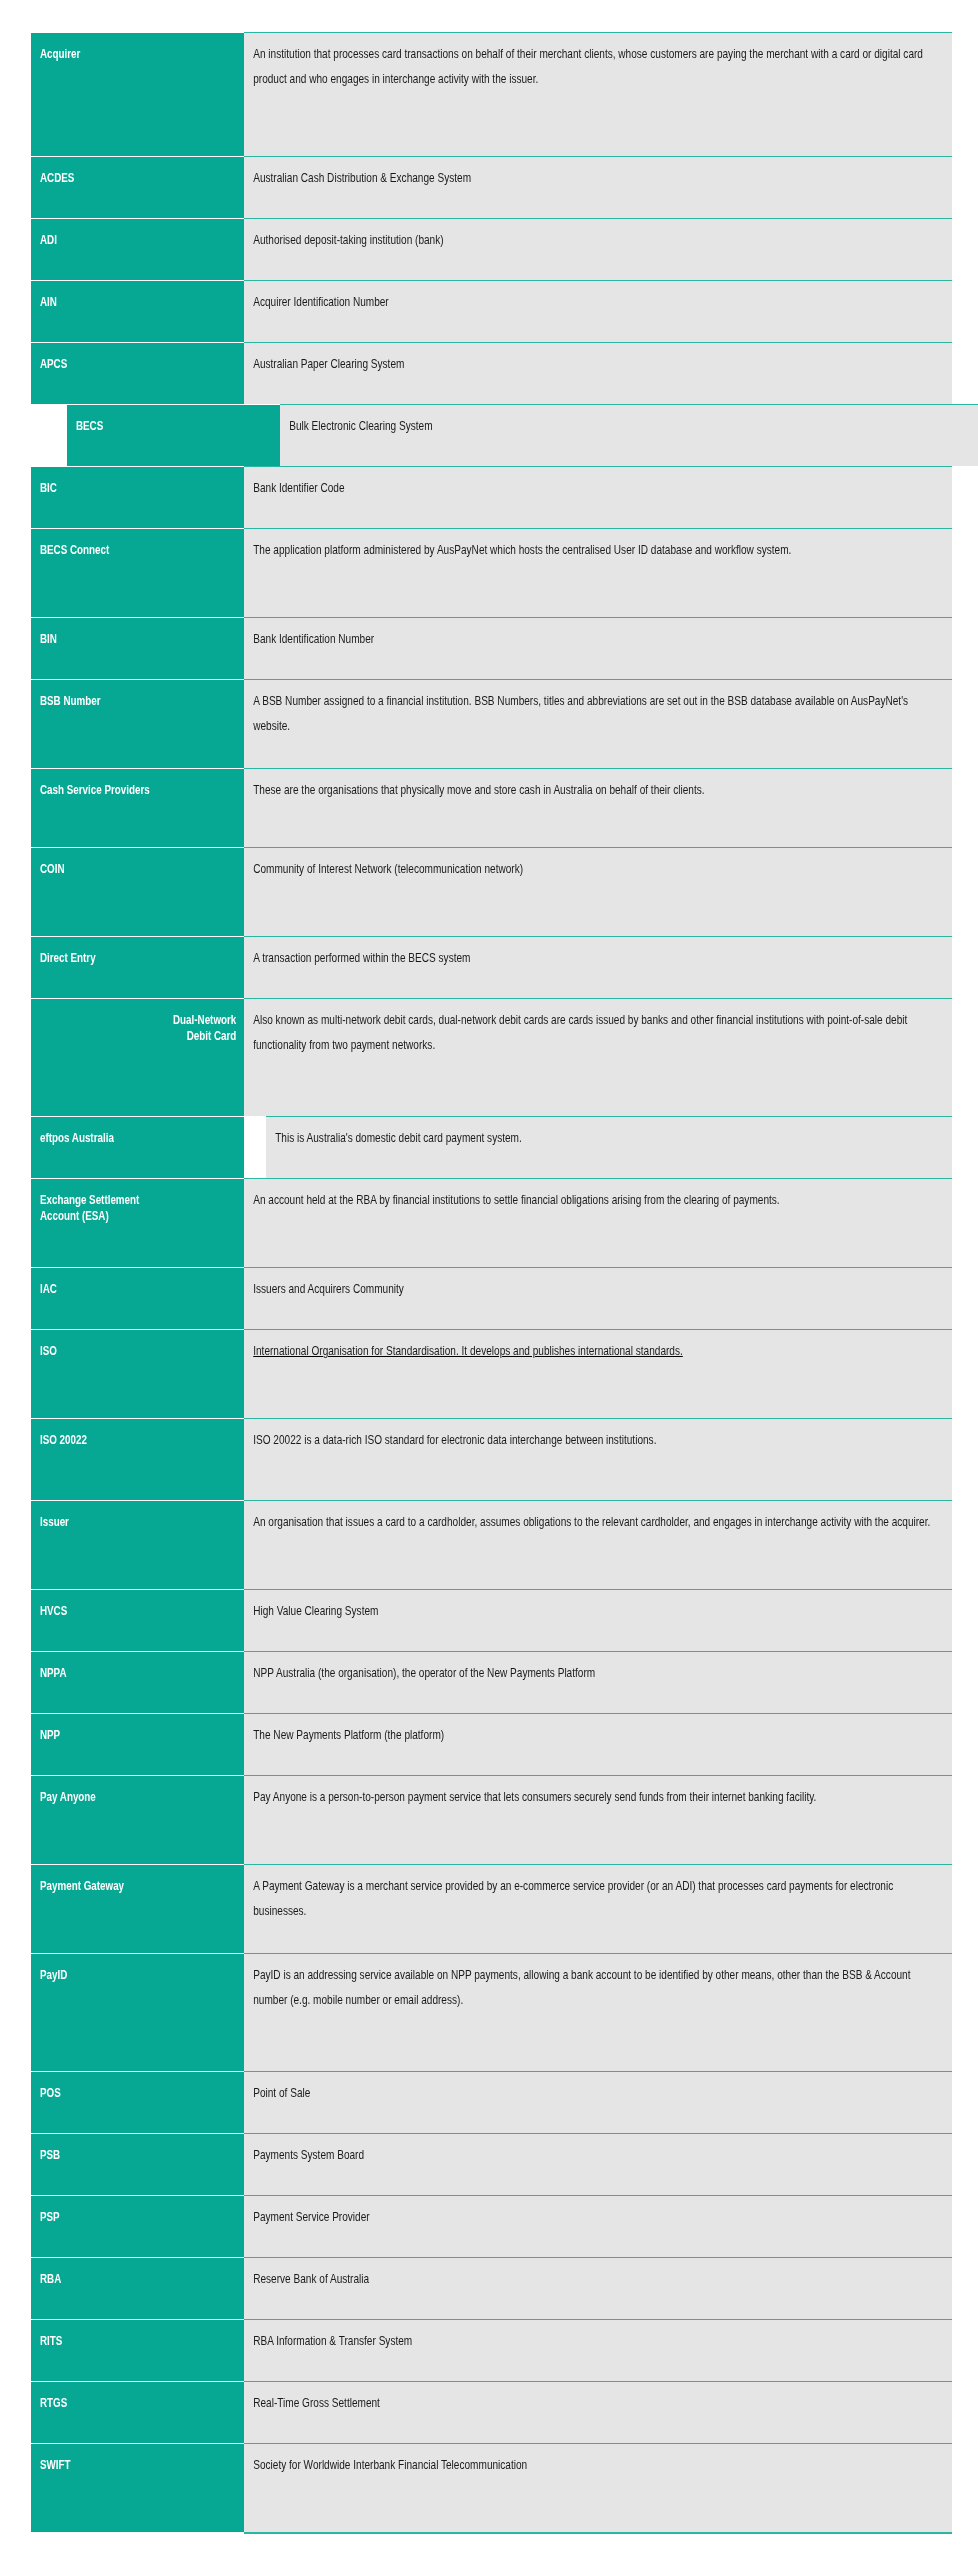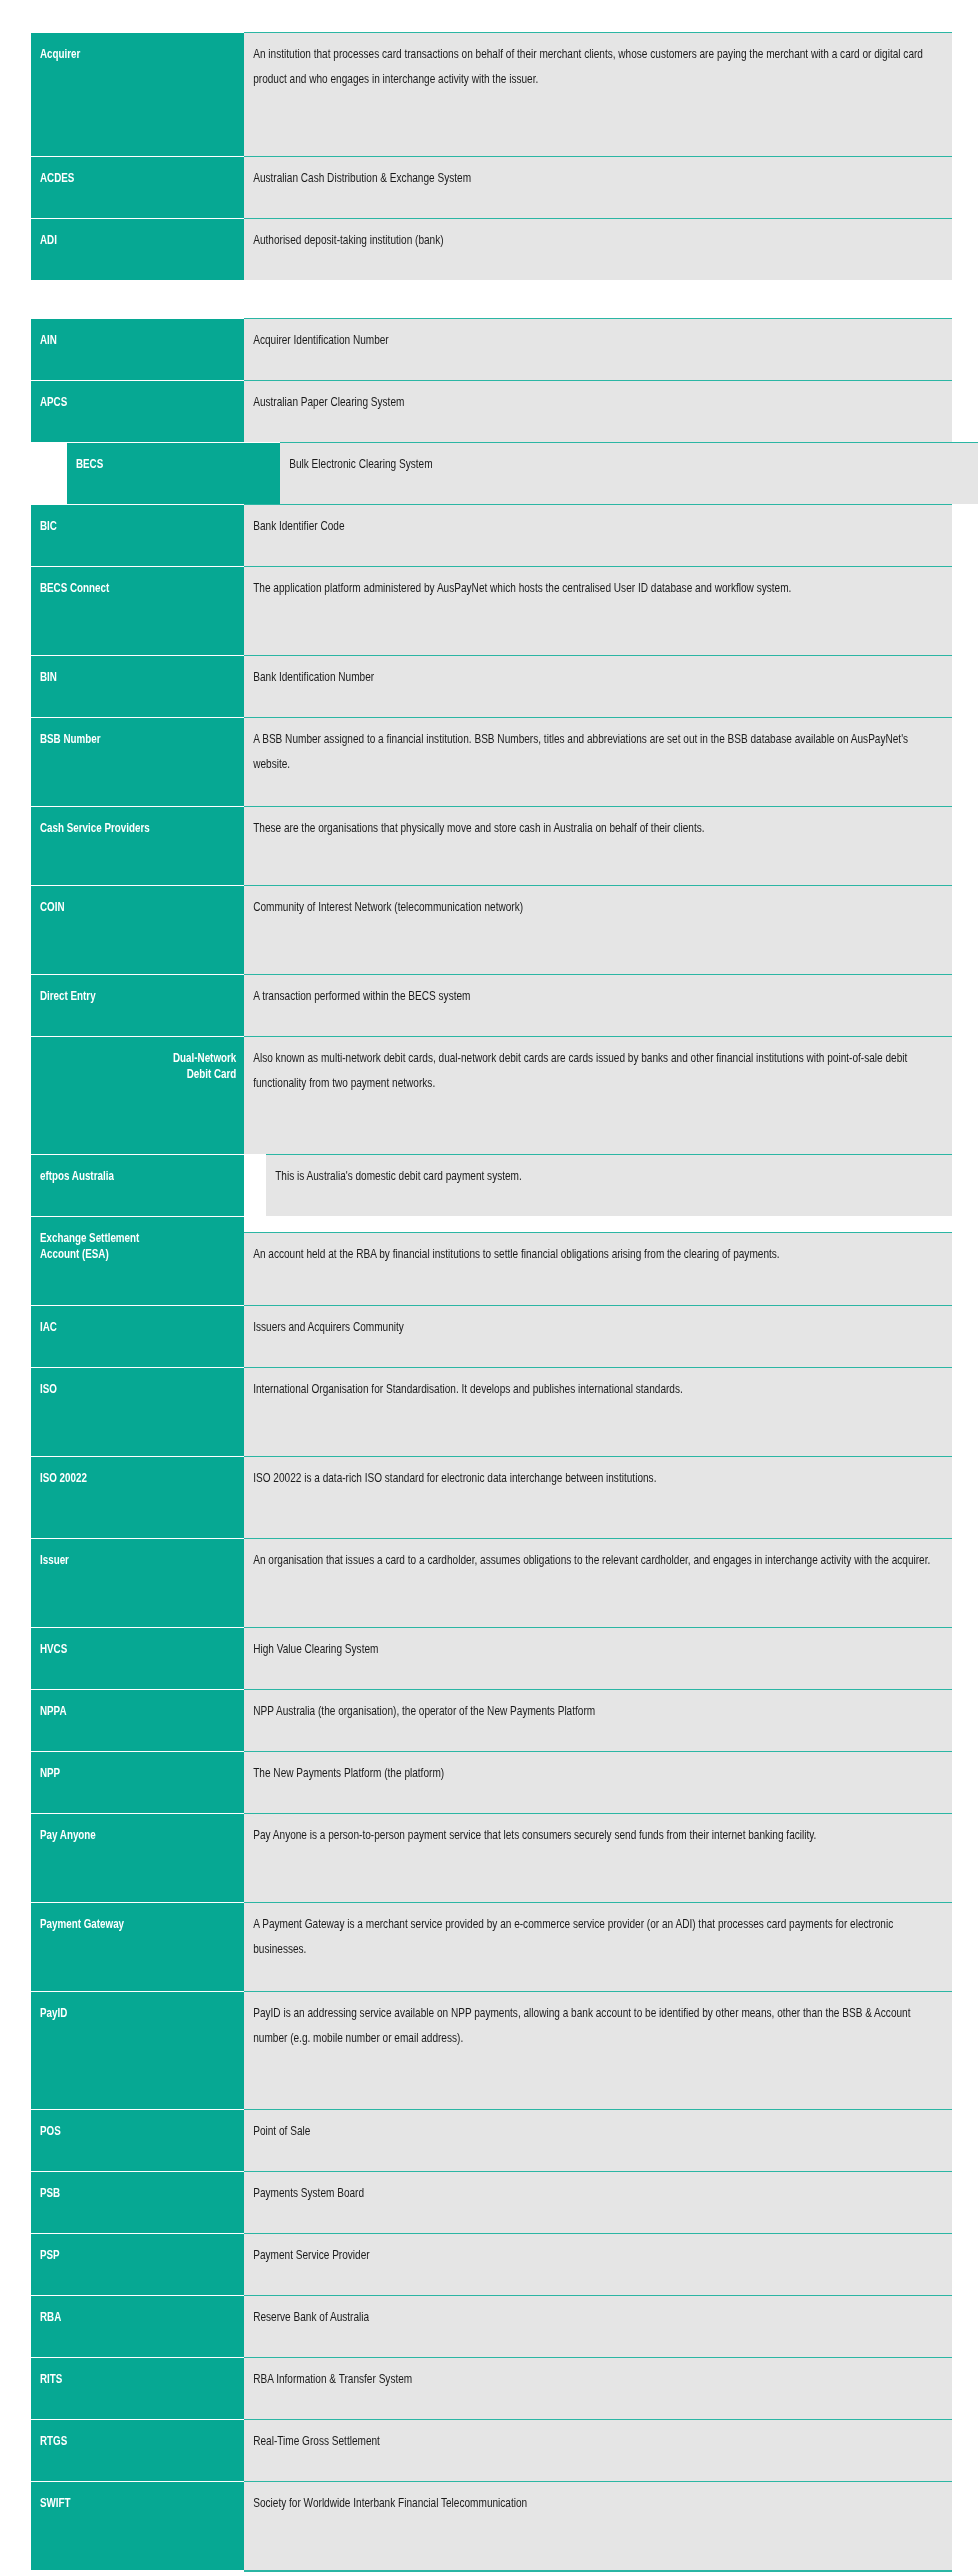--- a/index.html
+++ b/index.html
@@ -107,21 +107,21 @@
       </div>
     </div>
     <div class="g-row" style="height: 62px; min-height: 62px;">
       <div class="g-term-wrap" style="height: 62px;">
         <div class="g-term-inner">ADI</div>
       </div>
       <div class="g-def-wrap" style="height: 62px;">
         <div class="g-def-inner">Authorised deposit-taking institution (bank)</div>
       </div>
     </div>
-    <div class="g-row" style="height: 62px; min-height: 62px; margin-top: 38px;">
+    <div class="g-row" style="height: 62px; min-height: 62px;">
       <div class="g-term-wrap" style="height: 62px;">
         <div class="g-term-inner">AIN</div>
       </div>
       <div class="g-def-wrap" style="height: 62px;">
         <div class="g-def-inner">Acquirer Identification Number</div>
       </div>
     </div>
     <div class="g-row" style="height: 62px; min-height: 62px;">
       <div class="g-term-wrap" style="height: 62px;">
         <div class="g-term-inner">APCS</div>
@@ -209,37 +209,37 @@
       </div>
       <div class="g-def-wrap" style="height: 62px; margin-left: 22px;">
         <div class="g-def-inner">This is Australia's domestic debit card payment system.</div>
       </div>
     </div>
     <div class="g-row" style="height: 89px; min-height: 89px;">
       <div class="g-term-wrap" style="height: 89px;">
         <div class="g-term-inner">Exchange Settlement
 Account (ESA)</div>
       </div>
-      <div class="g-def-wrap" style="height: 89px; margin-top: 16px;">
+      <div class="g-def-wrap" style="height: 89px;">
         <div class="g-def-inner">An account held at the RBA by financial institutions to settle financial obligations arising from the clearing of payments.</div>
       </div>
     </div>
     <div class="g-row" style="height: 62px; min-height: 62px;">
       <div class="g-term-wrap" style="height: 62px;">
         <div class="g-term-inner">IAC</div>
       </div>
       <div class="g-def-wrap" style="height: 62px;">
         <div class="g-def-inner">Issuers and Acquirers Community</div>
       </div>
     </div>
     <div class="g-row" style="height: 89px; min-height: 89px;">
       <div class="g-term-wrap" style="height: 89px;">
         <div class="g-term-inner">ISO</div>
       </div>
-      <div class="g-def-wrap" style="height: 89px;">
+      <div class="g-def-wrap" style="height: 89px; text-decoration: underline;">
         <div class="g-def-inner">International Organisation for Standardisation. It develops and publishes international standards.</div>
       </div>
     </div>
     <div class="g-row" style="height: 82px; min-height: 82px;">
       <div class="g-term-wrap" style="height: 82px;">
         <div class="g-term-inner">ISO 20022</div>
       </div>
       <div class="g-def-wrap" style="height: 82px;">
         <div class="g-def-inner">ISO 20022 is a data-rich ISO standard for electronic data interchange between institutions.</div>
       </div>

